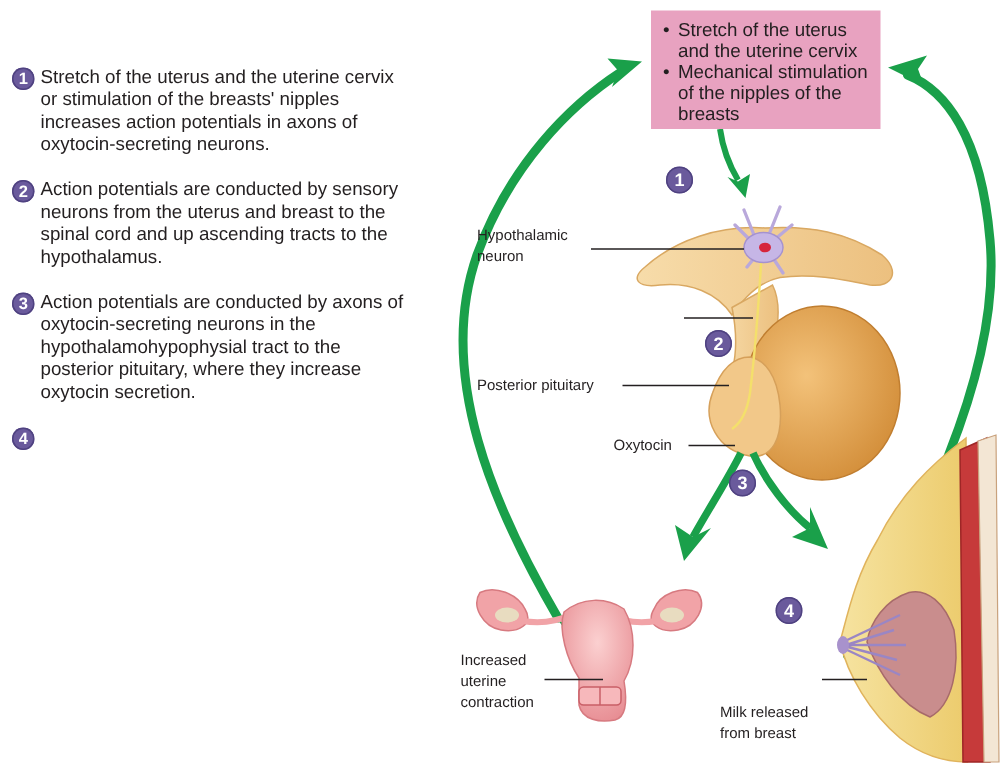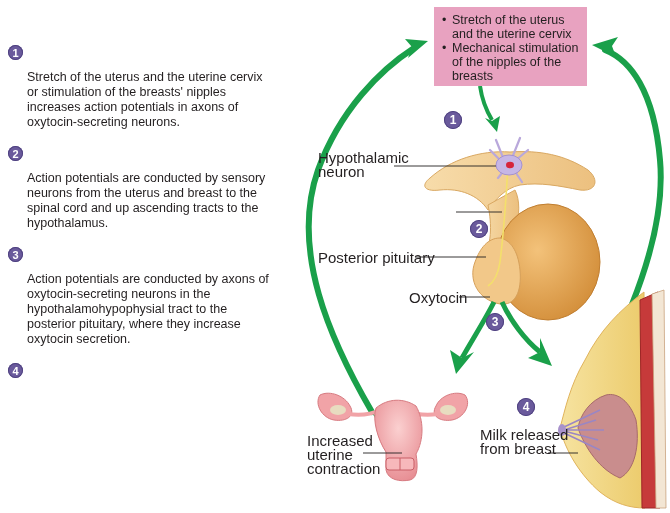--- a/index.html
+++ b/index.html
@@ -5,27 +5,27 @@
     html, body { margin: 0; padding: 0; background: #ffffff; }
     body { width: 670px; height: 513px; position: relative; overflow: hidden;
            font-family: "Liberation Sans", sans-serif; color: #231f20; }
     .steps { position: absolute; left: 8px; top: 44px; width: 285px; }
     .step { display: flex; align-items: flex-start; margin-bottom: 15px; }
     .badge { flex: 0 0 auto; width: 15px; height: 15px; border-radius: 50%;
              background: #6a5a9c; color: #fff; font-size: 11px; font-weight: bold;
              display: flex; align-items: center; justify-content: center;
              margin-right: 4px; margin-top: 1px;
              box-shadow: inset 0 0 0 1px #4f4280; }
-    .step-text { font-size: 12.5px; line-height: 15px; margin-top: 26px; }
+    .step-text { font-size: 12.5px; line-height: 15px; }
     .trigger-box { position: absolute; left: 434px; top: 7px; width: 153px; height: 79px;
                    background: #e8a2c0; box-sizing: border-box; padding: 6px 6px 0 8px;
                    font-size: 12.5px; line-height: 14px; }
     .trigger-item { display: flex; }
     .trigger-item .dot { width: 10px; flex: 0 0 auto; }
-    .label { position: absolute; font-size: 15px; line-height: 14px; color: #231f20; }
+    .label { position: absolute; font-size: 10px; line-height: 14px; color: #231f20; }
     .abadge { position: absolute; width: 18px; height: 18px; border-radius: 50%;
               background: #6a5a9c; color: #fff; font-size: 12px; font-weight: bold;
               display: flex; align-items: center; justify-content: center;
               box-shadow: inset 0 0 0 1px #4f4280; }
     svg.art { position: absolute; left: 0; top: 0; }
   </style>
 </head>
 <body>
 
 <div class="steps">
@@ -161,21 +161,21 @@
 </div>
 <div class="label" style="left:318px;top:203px">
 </div>
 <div class="label" style="left:318px;top:251px">Posterior pituitary</div>
 <div class="label" style="left:409px;top:291px">Oxytocin</div>
 <div class="label" style="left:307px;top:434px">
   <div>Increased</div>
   <div>uterine</div>
   <div>contraction</div>
 </div>
-<div class="label" style="left:480px;top:428px">
+<div class="label" style="left:480px;top:469px">
   <div>Milk released</div>
   <div>from breast</div>
 </div>
 
 <div class="abadge" style="left:444px;top:111px">1</div>
 <div class="abadge" style="left:470px;top:220px">2</div>
 <div class="abadge" style="left:486px;top:313px">3</div>
 <div class="abadge" style="left:517px;top:398px">4</div>
 
 </body></html>

